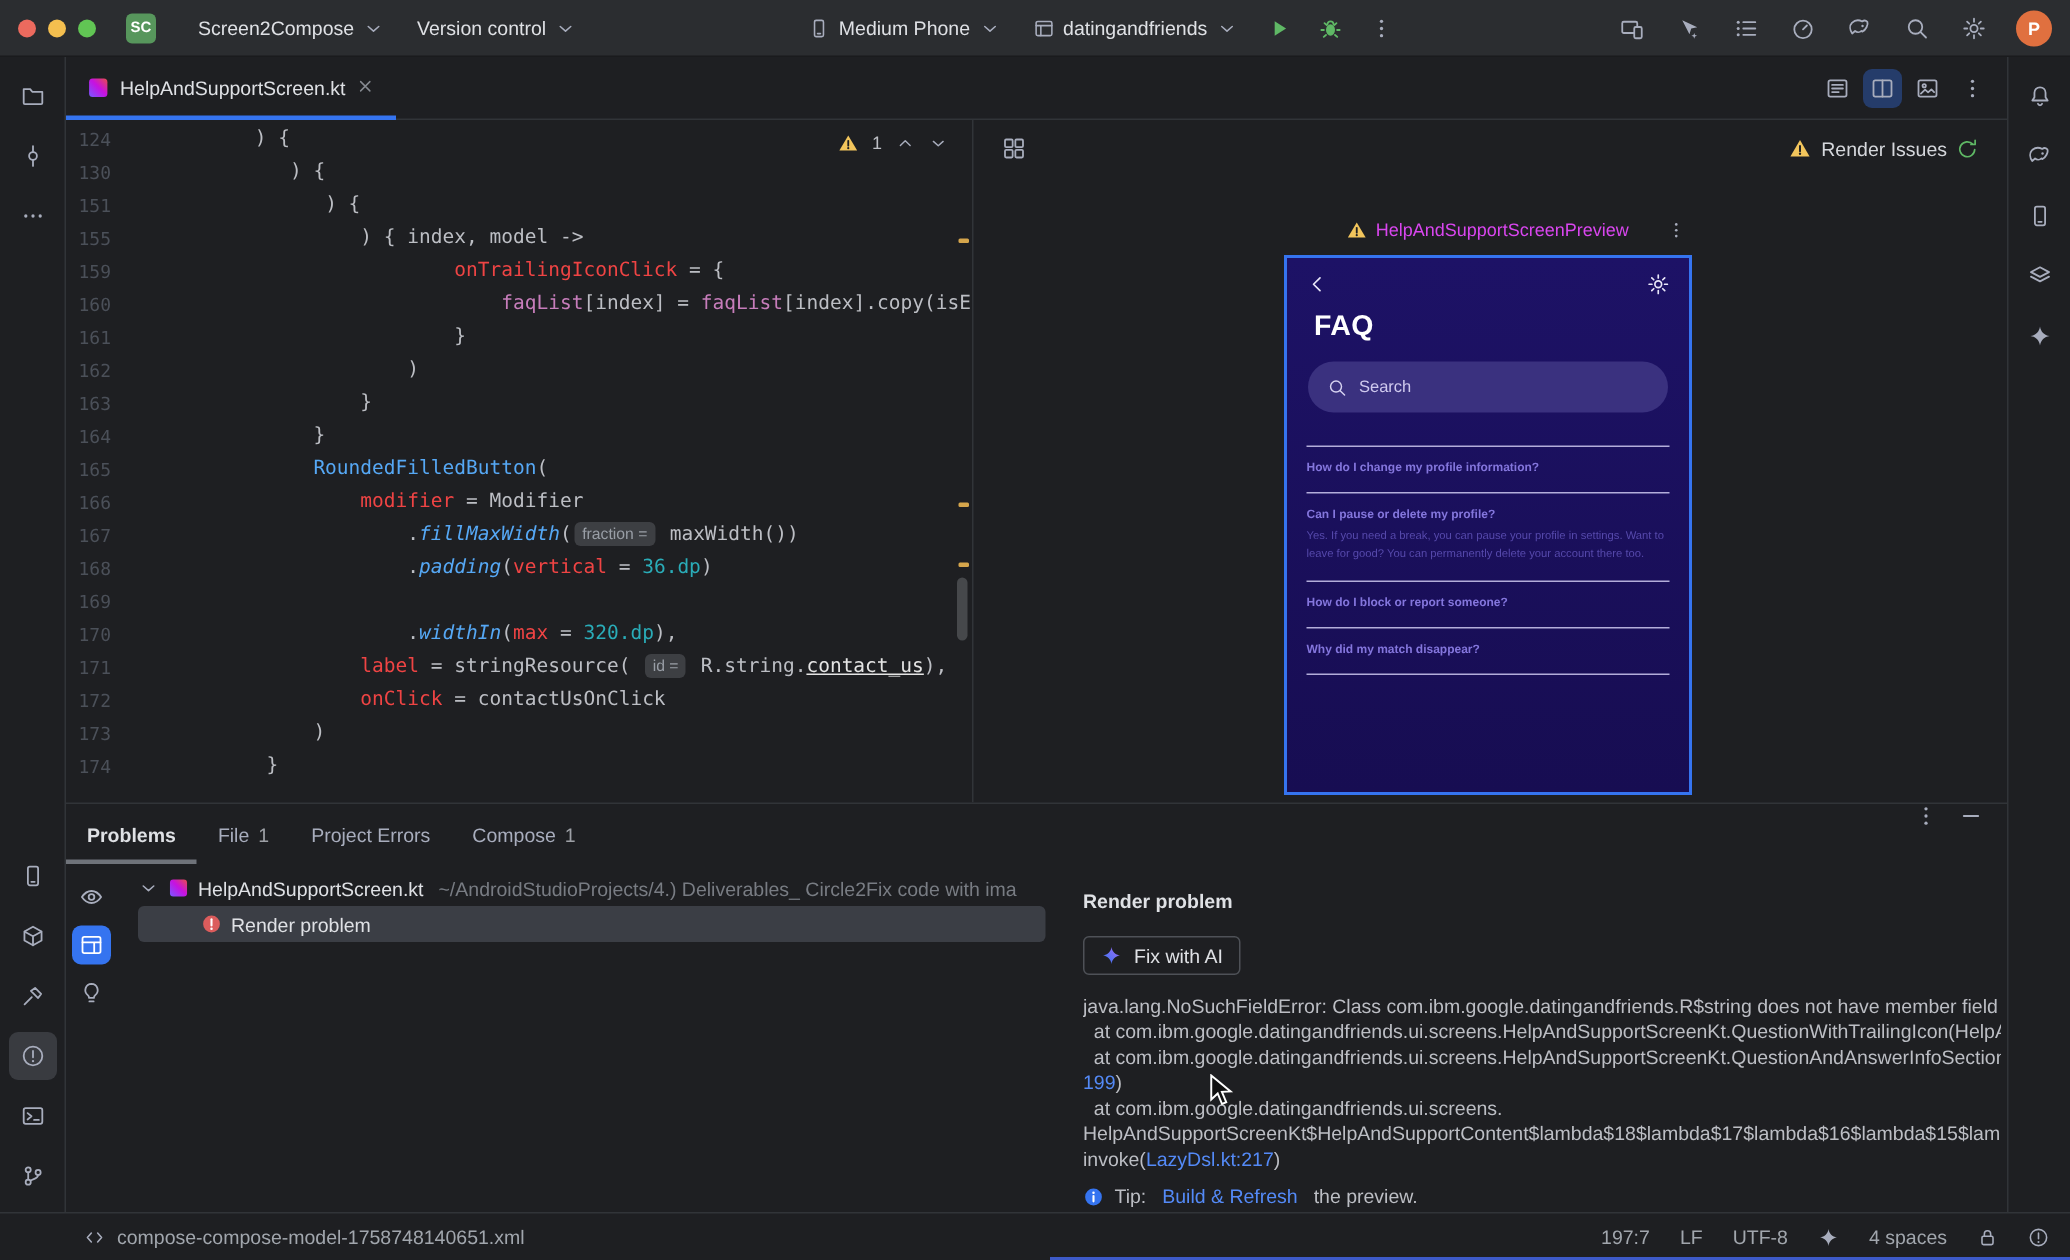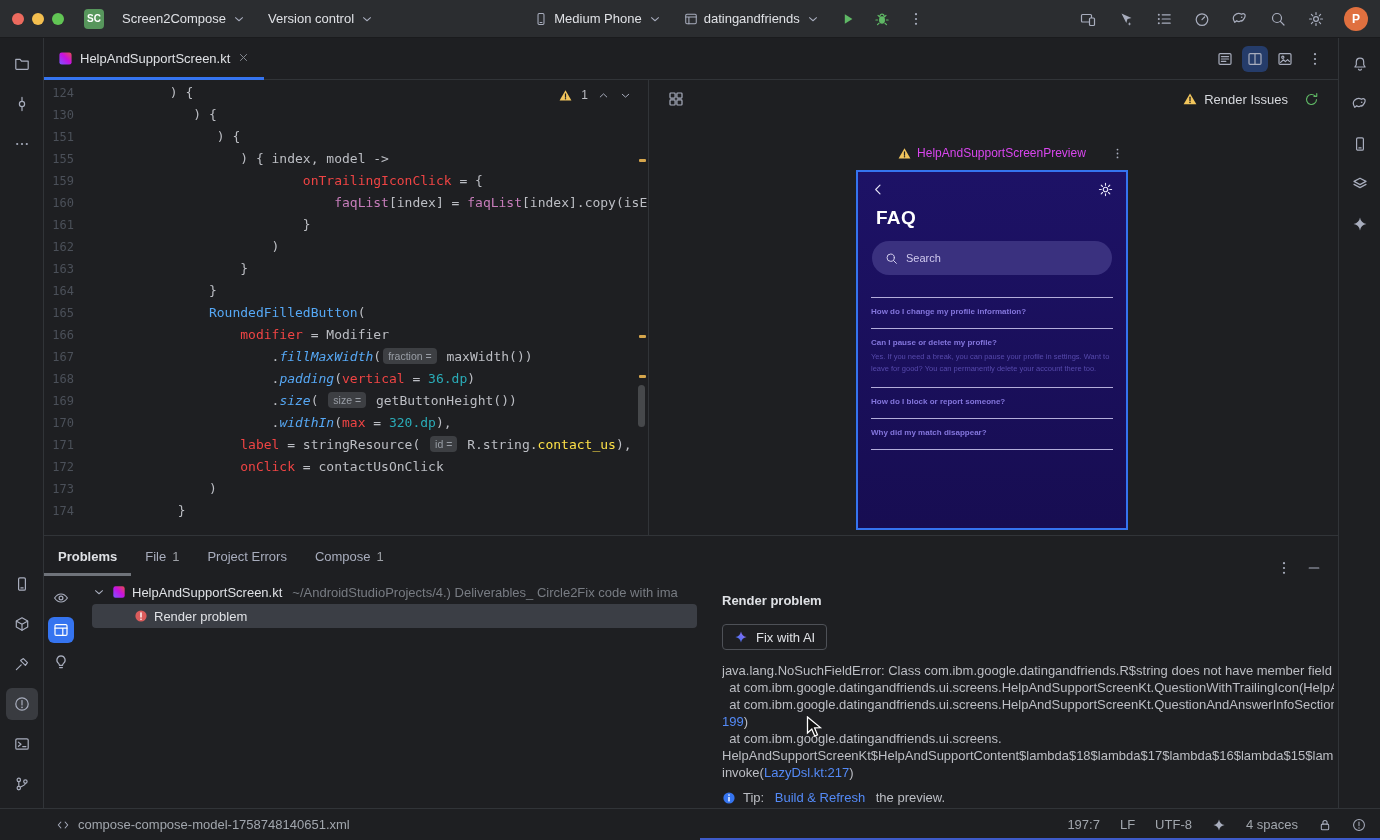--- a/index.html
+++ b/index.html
@@ -11,21 +11,21 @@
   .flex1{flex:1}
   .link{color:#548AF7;cursor:pointer}
 
   
   .titlebar{position:absolute;top:0;left:0;right:0;height:38px;background:#2B2D30;
     display:flex;align-items:center;padding:0 12px;gap:6px;border-bottom:1px solid #1A1B1D;z-index:10}
   .traffic{display:flex;gap:8px;margin-right:14px}
   .traffic span{width:12px;height:12px;border-radius:50%;display:block}
   .tl-close{background:#EC6A5E}.tl-min{background:#F4BF4F}.tl-max{background:#61C554}
   .app-badge{width:20px;height:20px;border-radius:4px;background:#57965C;color:#fff;
-    font-size:10px;font-weight:700;display:flex;align-items:center;justify-content:center;margin-right:4px}
+    font-size:10px;font-weight:700;display:flex;align-items:center;justify-content:center;margin-right:14px}
   .tb-item{display:flex;align-items:center;gap:6px;padding:4px 8px;border-radius:6px;color:#DFE1E5}
   .tb-item .icon{width:14px;height:14px}
   .tb-iconbtn{width:28px;height:26px;display:flex;align-items:center;justify-content:center;border-radius:6px}
   .tb-actions{display:flex;align-items:center;gap:10px;margin-right:8px}
   .tb-actions .strip-btn{width:28px;height:26px;margin:0}
   .avatar{width:24px;height:24px;border-radius:50%;background:#E0703F;color:#fff;
     font-size:12px;font-weight:700;display:flex;align-items:center;justify-content:center}
 
   
   .left-strip{position:absolute;top:38px;left:0;width:44px;bottom:32px;background:#1E1F22;
@@ -56,35 +56,35 @@
     font-family:"DejaVu Sans Mono","Liberation Mono",monospace;font-size:13px}
   .cl{display:flex;height:22px;line-height:22px}
   .ln{width:30px;text-align:right;color:#4B5059;font-size:12px;flex:none;margin-right:41px}
   .ct{white-space:pre}
   .tk-kw{color:#CF8E6D}
   .tk-fn{color:#56A8F5}
   .tk-ext{color:#56A8F5;font-style:italic}
   .tk-arg{color:#ef4444}
   .tk-prop{color:#C77DBB}
   .tk-num{color:#2AACB8}
-  .tk-res{color:#fde047;}
+  .tk-res{color:#e5e5e5;text-decoration:underline}
   .tk-tx{color:#BCBEC4}
   .tk-hint{display:inline-block;background:#3D3F43;color:#999EA6;font-size:10.5px;
     font-family:"Liberation Sans",sans-serif;border-radius:4px;padding:0 5px;line-height:16px;
     vertical-align:1px;margin:0 2px}
   .inspect{position:absolute;top:8px;right:16px;display:flex;align-items:center;gap:9px;
     font-size:12px;color:#BCBEC4;z-index:3}
   .inspect .icon{width:13px;height:13px}
   .scroll-thumb{position:absolute;right:3px;top:305px;width:7px;height:42px;background:#46484B;border-radius:4px}
   .ruler-tick{position:absolute;right:2px;width:7px;height:3px;background:#D5A54C;border-radius:1px}
 
   
   .preview{position:absolute;top:80px;left:648px;right:42px;bottom:305px;overflow:hidden;
     border-left:1px solid #313438;background:#1E1F22}
-  .pv-toolbar{height:38px;display:flex;align-items:center;padding:0 14px;gap:10px}
+  .pv-toolbar{height:38px;display:flex;align-items:center;padding:0 14px;}
   .pv-toolbar .strip-btn{width:26px;height:26px;margin:0}
   .render-issues{margin-left:auto;display:flex;align-items:center;gap:7px;color:#D5D7DC}
   .render-issues .icon{width:14px;height:14px}
   .pv-refresh .icon{width:15px;height:15px;color:#5FB865}
   .pv-card-label{position:absolute;top:66px;left:207px;width:272px;display:flex;align-items:center;
     justify-content:center;gap:6px;font-size:12px;color:#d946ef}
   .pv-card-label .icon{width:13px;height:13px}
   .card-menu{position:absolute;right:2px;top:-2px;width:18px;height:18px;display:flex;
     align-items:center;justify-content:center}
   .phone{position:absolute;left:207px;top:90px;width:272px;height:360px;
@@ -97,21 +97,21 @@
   .search-pill .icon{width:13px;height:13px;color:#D6D2F0}
   .faq-list{margin:22px 13px 0}
   .faq-div{height:1px;background:#CFC9F1;opacity:.85}
   .faq-q{color:#8476DD;font-size:8px;font-weight:700;padding-top:9px}
   .faq-a{color:#5649AC;font-size:7.5px;line-height:1.6;padding-top:4px}
   .faq-item{padding-bottom:12px}
 
   
   .bottom{position:absolute;left:44px;right:42px;top:535px;height:273px;background:#1E1F22;
     border-top:1px solid #313438;z-index:4}
-  .bp-header{height:40px;display:flex;align-items:flex-end}
+  .bp-header{height:40px;display:flex;align-items:flex-start}
   .bp-tab{position:relative;height:40px;display:flex;align-items:center;gap:6px;padding:0 14px;
     color:#A8ADBD;cursor:pointer}
   .bp-tab.active{color:#DFE1E5;font-weight:700}
   .bp-tab.active:after{content:"";position:absolute;left:0;right:0;bottom:0;height:3px;background:#6F737A}
   .bp-count{color:#9DA0A6;font-weight:400}
   .bp-actions{margin-left:auto;display:flex;gap:14px;padding-right:16px}
   .bp-actions .icon{width:16px;height:16px}
   .bp-body{position:absolute;top:40px;left:0;right:0;bottom:0}
   .bp-strip{position:absolute;left:0;top:6px;width:34px;display:flex;flex-direction:column;align-items:center}
   .bp-strip .strip-btn{width:26px;height:26px;margin:3px 0}
@@ -532,21 +532,20 @@
         <div class="cl">
           <span class="ln">167</span>
           <span class="ct">                    <span class="tk-tx">.</span><span class="tk-ext">fillMaxWidth</span><span class="tk-tx">(</span><span class="tk-hint">fraction =</span><span class="tk-tx"> maxWidth())</span></span>
         </div>
         <div class="cl">
           <span class="ln">168</span>
           <span class="ct">                    <span class="tk-tx">.</span><span class="tk-ext">padding</span><span class="tk-tx">(</span><span class="tk-arg">vertical</span><span class="tk-tx"> = </span><span class="tk-num">36.dp</span><span class="tk-tx">)</span></span>
         </div>
         <div class="cl">
           <span class="ln">169</span>
-          <span class="ct">                    <span class="tk-tx">.</span><span class="tk-ext">size</span><span class="tk-tx">( </span><span class="tk-hint">size =</span><span class="tk-tx"> getButtonHeight())</span></span>
         </div>
         <div class="cl">
           <span class="ln">170</span>
           <span class="ct">                    <span class="tk-tx">.</span><span class="tk-ext">widthIn</span><span class="tk-tx">(</span><span class="tk-arg">max</span><span class="tk-tx"> = </span><span class="tk-num">320.dp</span><span class="tk-tx">),</span></span>
         </div>
         <div class="cl">
           <span class="ln">171</span>
           <span class="ct">                <span class="tk-arg">label</span><span class="tk-tx"> = stringResource( </span><span class="tk-hint">id =</span><span class="tk-tx"> R.string.</span><span class="tk-res">contact_us</span><span class="tk-tx">),</span></span>
         </div>
         <div class="cl">

